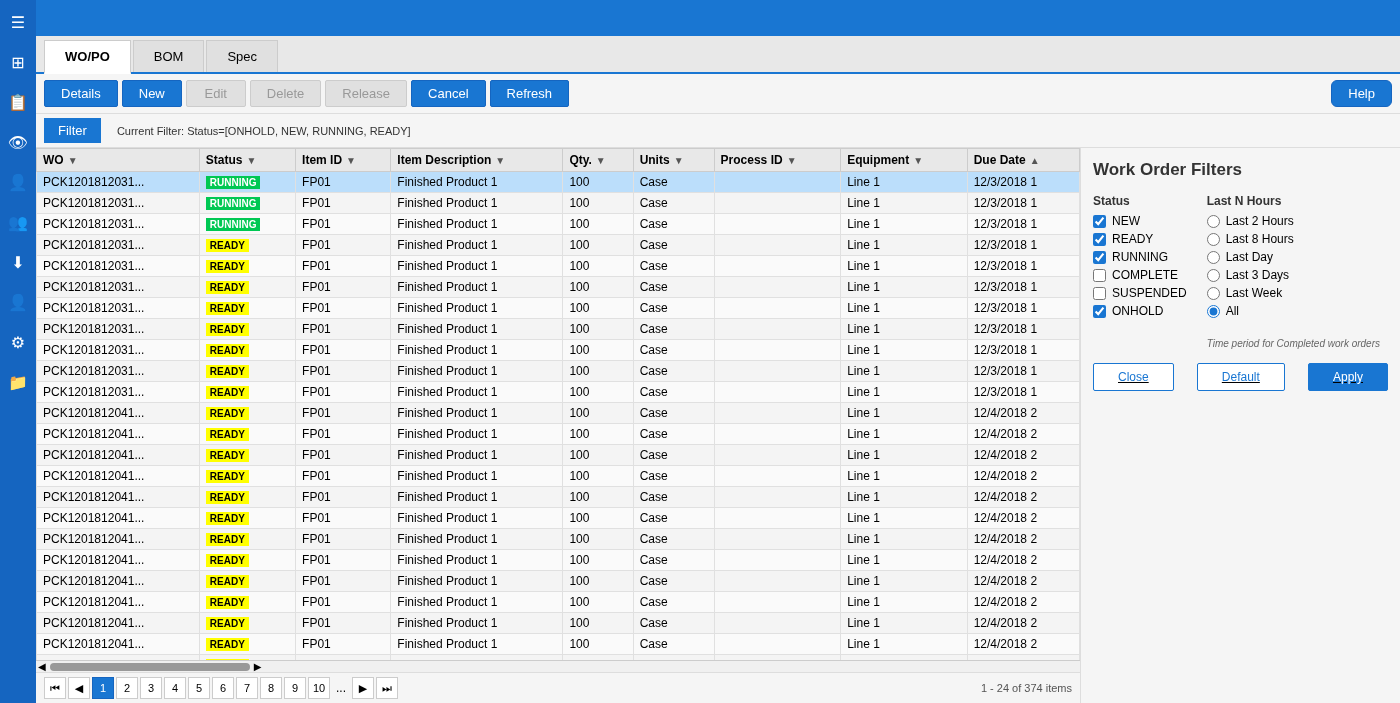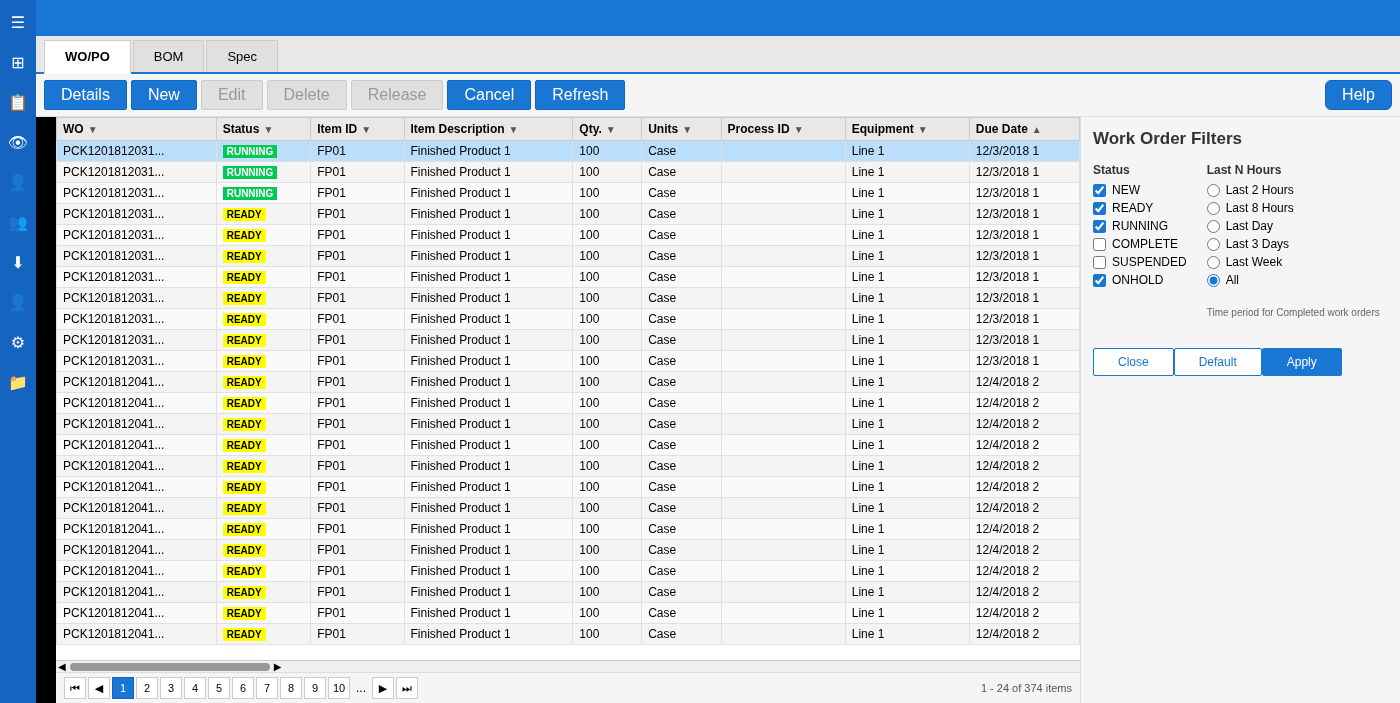--- a/index.html
+++ b/index.html
@@ -74,21 +74,21 @@
       display: flex;
       padding: 6px 8px;
       gap: 4px;
       background: #f5f5f5;
       border-bottom: 1px solid #ddd;
     }
     .btn {
       padding: 5px 16px;
       border: 1px solid #aaa;
       cursor: pointer;
-      font-size: 16px;
+      font-size: 13px;
       border-radius: 2px;
       min-width: 60px;
     }
     .btn-blue {
       background: #1976d2;
       color: white;
       border-color: #1565c0;
     }
     .btn-blue:disabled, .btn-disabled {
       background: #e0e0e0;
@@ -261,25 +261,27 @@
       accent-color: #1976d2;
     }
     .filter-item label { font-size: 12px; }
     .filter-item input[type=radio] {
       accent-color: #1976d2;
     }
     .time-note {
       font-size: 10px;
       color: #666;
       margin-top: 20px;
+      font-style: italic;
     }
     .panel-buttons {
       display: flex;
-      justify-content: flex-start;
-      margin-top: 20px;
+      justify-content: space-between;
+      margin-top: 4px;
+      text-decoration: underline;
     }
     .panel-btn {
       padding: 6px 24px;
       border: 1px solid #1976d2;
       background: #1976d2;
       color: white;
       cursor: pointer;
       font-size: 12px;
       border-radius: 2px;
     }
@@ -314,22 +316,26 @@
     <button class="btn btn-blue">Details</button>
     <button class="btn btn-blue">New</button>
     <button class="btn btn-disabled">Edit</button>
     <button class="btn btn-disabled">Delete</button>
     <button class="btn btn-disabled">Release</button>
     <button class="btn btn-blue">Cancel</button>
     <button class="btn btn-blue">Refresh</button>
     <button class="btn btn-blue" style="margin-left:auto;border-radius:6px;">Help</button>
   </div>
 
-
-  <div style="display:flex; flex:1; overflow:hidden;padding-left:20px;">
+  <div class="filter-bar">
+    <button class="btn-filter">Filter</button>
+    <span class="filter-text">Current Filter: Status=[ONHOLD, NEW, RUNNING, READY]</span>
+  </div>
+
+  <div style="display:flex; flex:1; overflow:hidden;">
 
     <div style="flex:1; display:flex; flex-direction:column; overflow:hidden;">
       <div class="table-container">
         <table>
           <thead>
             <tr>
               <th>
                   <div class="th-inner">WO <span class="filter-icon">▼</span></div>
                 </th>
               <th>

